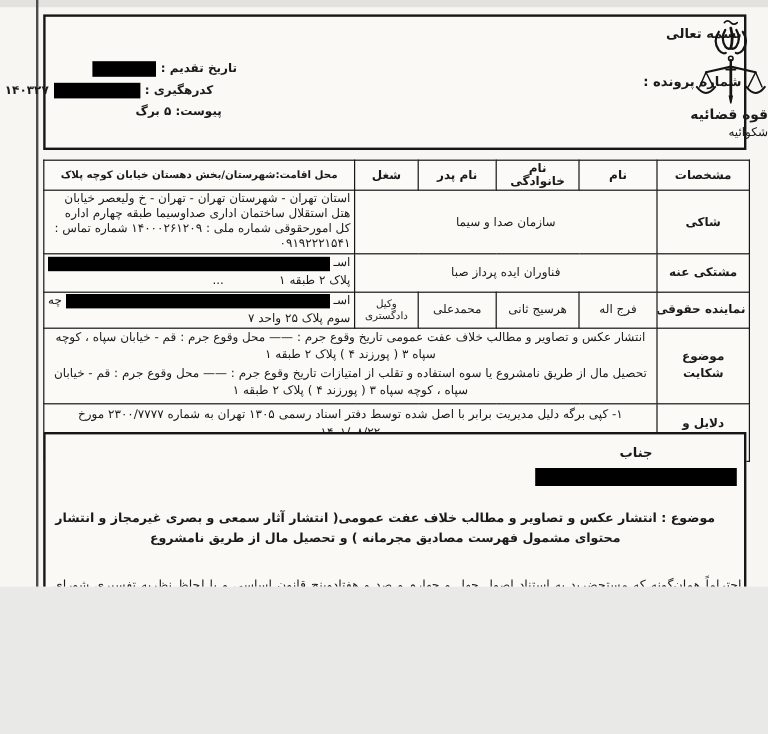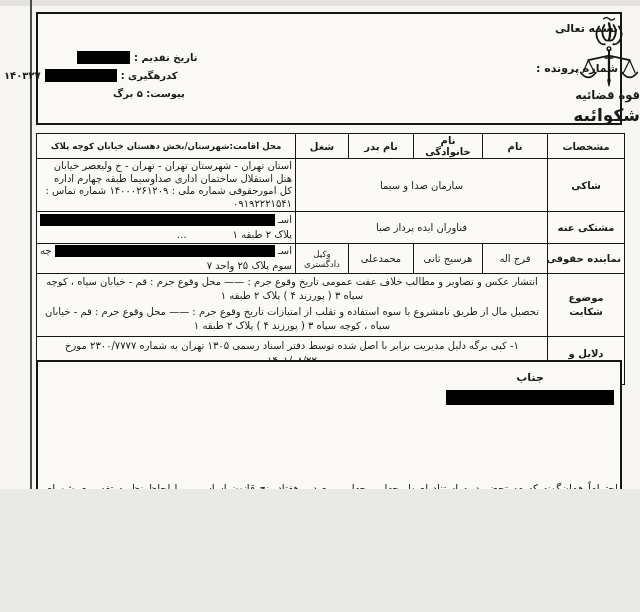--- a/index.html
+++ b/index.html
@@ -12,21 +12,21 @@
   .scan-top{position:absolute;left:0;top:0;width:640px;height:6px;background:#e3e2df;}
 
   
   .header-box{position:absolute;left:36px;top:12px;width:586px;height:113px;
     border:2px solid #161616;background:#faf9f6;box-sizing:border-box;}
   .bismillah{position:absolute;right:22px;top:22px;font-size:11px;font-weight:bold;}
   .case-no{position:absolute;right:22px;top:62px;font-size:11px;font-weight:bold;}
   .emblem-wrap{position:absolute;left:0;right:0;top:15px;display:flex;flex-direction:column;}
   .emblem-wrap svg{display:block;}
   .judiciary{font-size:11.5px;font-weight:bold;margin-top:1px;}
-  .doctitle{font-size:17px;font-weight:bold;margin-top:3px;}
+  .doctitle{font-size:10px;font-weight:normal;margin-top:3px;}
   .meta-line{position:absolute;display:flex;align-items:center;gap:4px;font-size:10px;font-weight:bold;white-space:nowrap;}
   .redact{display:inline-block;background:#000;}
 
   
   table.parties{position:absolute;left:36px;top:133px;width:588px;border-collapse:collapse;
     table-layout:fixed;direction:rtl;background:#fbfaf7;}
   table.parties td{border:1.5px solid #161616;padding:1px 3px;vertical-align:middle;
     font-size:10px;overflow:hidden;}
   td.lbl{font-weight:bold;text-align:center;}
   td.cname{text-align:center;font-size:10px;}
@@ -184,17 +184,18 @@
     </tr>
   </tbody>
     </table>
 
   <div class="letter-box"></div>
 
   <div class="addressee">
     <span>جناب</span>
     <span class="redact" style="width:168px;height:15px;"></span>
   </div>
+  <div class="letter-subject">موضوع : انتشار عکس و تصاویر و مطالب خلاف عفت عمومی( انتشار آثار سمعی و بصری غیرمجاز و انتشار محتوای مشمول فهرست مصادیق مجرمانه ) و تحصیل مال از طریق نامشروع</div>
   <div class="salutation">سلام‌علیکم؛</div>
   <div class="letter-body">احتراماً همان‌گونه که مستحضرید به استناد اصول چهل و چهارم و صد و هفتادوپنج قانون اساسی و با لحاظ نظریه تفسیری شورای محترم نگهبان در خصوص اصول مذکور و به‌صراحت ماده ۷ قانون اساسنامه سازمان صداوسیمای جمهوری اسلامی ایران و با امعان نظر به دستور مورخ ۲۲/۶/۱۳۹۴ مقام معظم رهبری (مدظله‌العالی) خطاب به رئیس‌جمهور در خصوص صوت و تصویر فراگیر در فضای مجازی که فرمودند: «مسئولیت صدور مجوز و تنظیم مقررات صوت و تصویر فراگیر در فضای مجازی و نظارت بر آن منحصراً بر عهده سازمان صداوسیما است» و همچنین مستند به ماده‌واحده «تعیین الزامات ساماندهی حوزه صوت و تصویر فراگیر» مصوبه شماره ۳۳۳۷ مورخ ۳۰/۰۳/۱۴۰۲ شورای عالی انقلاب فرهنگی که توسط ریاست محترم جمهور ابلاغ گردید، هرگونه پخش زنده</div>
 
   <div class="next-box-edge"></div>
 </div>
 
 </body></html>

